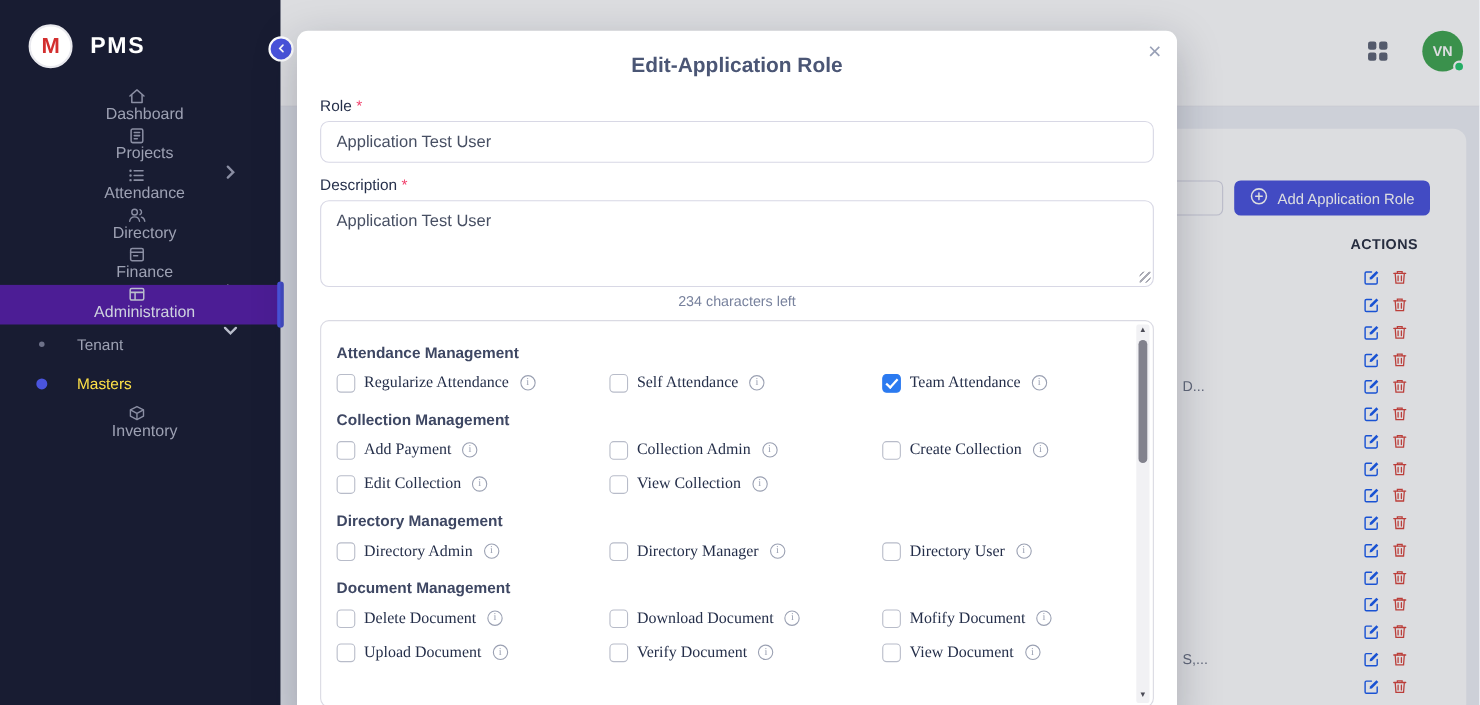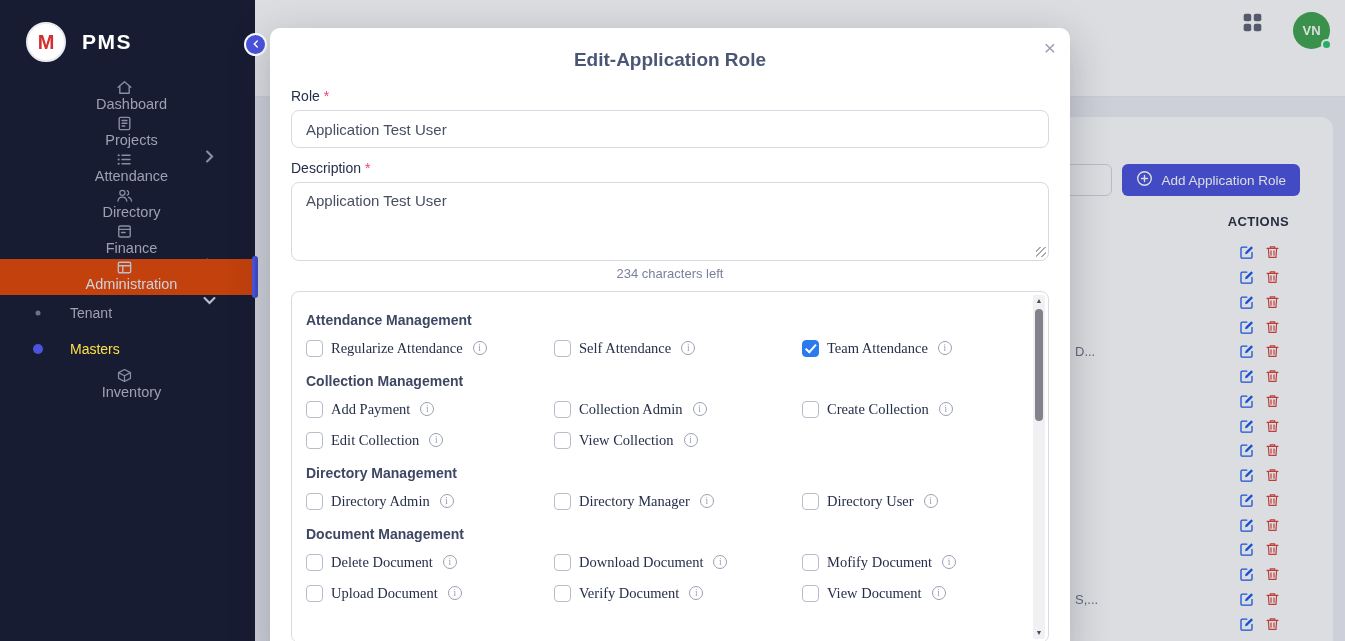--- a/index.html
+++ b/index.html
@@ -8,35 +8,35 @@
 
   
   .sidebar { position:absolute; left:0; top:0; width:255px; height:100%; background:#181c32; z-index:5; }
   .logo-row { display:flex; align-items:center; gap:16px; padding:22px 0 17px 26px; }
   .logo-circle { width:40px; height:40px; border-radius:50%; background:#fff; border:2.5px solid #e9e9ee;
                  display:flex; align-items:center; justify-content:center; font-weight:bold; color:#d32f2f; font-size:20px; }
   .logo-text { color:#fff; font-size:21px; font-weight:700; letter-spacing:1.5px; }
   .side-item { display:flex; align-items:center; height:36px; padding:0 22px 0 30px; color:#9da1b3; font-size:14.5px; cursor:pointer; position:relative;flex-direction:column; }
   .side-item .ic { width:17px; height:17px; margin-right:15px; display:inline-flex; color:#8a8ea3; flex:none; }
   .side-item .ic svg { width:17px; height:17px; }
-  .side-item.active { background:#c2410c; color:#ced2df; }
+  .side-item.active { background:#4c1d95; color:#ced2df; }
   .side-item.active .ic { color:#b9bdcc; }
   .chev { margin-left:auto; color:#6d7189; display:flex; }
   .active-bar { position:absolute; right:-3px; top:-3px; width:6px; height:42px; background:#4a54dd; border-radius:4px; }
   .sub-item { display:flex; align-items:center; height:36px; padding-left:70px; color:#9da1b3; font-size:14px; position:relative; cursor:pointer; }
   .sub-item.active { color:#fde047; }
   .sub-dot { position:absolute; left:38px; top:50%; transform:translate(-50%,-50%); width:5px; height:5px; border-radius:50%; background:#6d7189; }
   .sub-item.active .sub-dot { width:10px; height:10px; background:#4a54dd; }
 
   
   .main { position:absolute; left:255px; top:0; right:0; height:100%; background:#eef0f6; }
   .topbar { position:absolute; left:0; top:0; right:0; height:96px; background:#fff; box-shadow:0 1px 0 #ececf1; }
   .collapse-btn { position:absolute; left:-11px; top:33px; width:23px; height:23px; border-radius:50%; background:#4a54dd;
                   border:2px solid #fff; display:flex; align-items:center; justify-content:center; cursor:pointer; z-index:9; }
-  .topbar-right { position:absolute; right:15px; top:12px; display:flex; align-items:flex-start; gap:30px; }
+  .topbar-right { position:absolute; right:15px; top:28px; display:flex; align-items:center; gap:30px; }
   .grid-btn { display:flex; cursor:pointer; background:none; border:none; }
   .avatar { position:relative; width:37px; height:37px; border-radius:50%; background:#41a652; color:#fff; font-size:13px; font-weight:bold;
             display:flex; align-items:center; justify-content:center; cursor:pointer; }
   .status-dot { position:absolute; right:-2px; bottom:-1px; width:11px; height:11px; border-radius:50%; background:#28c76f; border:2px solid #fff; }
   .content-card { position:absolute; left:26px; top:117px; right:12px; bottom:-10px; background:#fff; border-radius:12px; }
   .toolbar-row { position:absolute; top:47px; right:33px; display:flex; align-items:center; gap:10px; }
   .search-stub { width:230px; height:32px; border:1px solid #d8d8e5; border-radius:6px; background:#fff; }
   .add-role-btn { height:32px; padding:0 14px; background:#4a54dd; color:#fff; border:none; border-radius:6px;
                   font-size:13.5px; font-weight:500; display:flex; align-items:center; gap:8px; cursor:pointer; font-family:inherit; }
   .actions-header { position:absolute; top:97px; right:44px; font-size:13px; font-weight:700; color:#2b3143; letter-spacing:.4px; }

